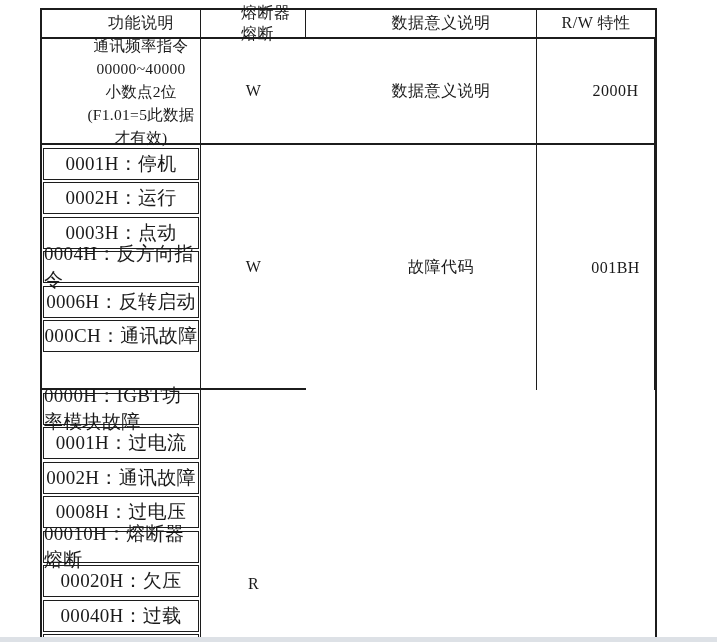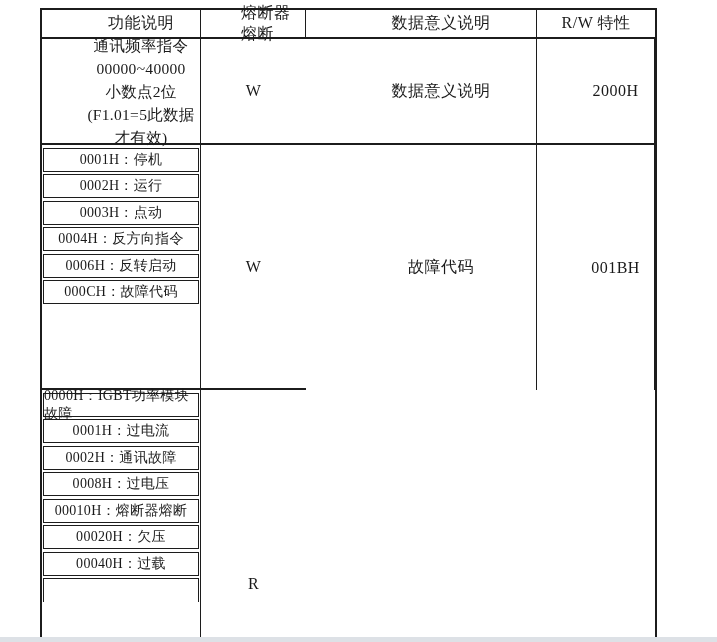--- a/index.html
+++ b/index.html
@@ -50,26 +50,26 @@
   
   .hcell { font-size: 16px; }
   
   .dcell {
     display: block;
     padding: 0;
   }
   .subbox {
     box-sizing: border-box;
     margin: 2.5px 1px 0 1px;
-    height: 24px;
+    height: 32px;
     border: 1.3px solid #1c1c1c;
     display: flex;
     align-items: center;
     justify-content: center;
-    font-size: 14px;
+    font-size: 19px;
     letter-spacing: 0.3px;
     background: #ffffff;
   }
   .subbox.partial {
     border-bottom: none;
   }
   
   .dlines {
     display: flex;
     flex-direction: column;
@@ -112,21 +112,21 @@
     <div class="cell hr c3">W</div>
 
     <div class="cell hr c0">数据意义说明</div>
     <div class="cell hr c1">2000H</div>
     <div class="cell hr c2 dcell">
       <div class="subbox">0001H：停机</div>
       <div class="subbox">0002H：运行</div>
       <div class="subbox">0003H：点动</div>
       <div class="subbox">0004H：反方向指令</div>
       <div class="subbox">0006H：反转启动</div>
-      <div class="subbox">000CH：故障代码</div>
+      <div class="subbox">000CH：通讯故障</div>
     </div>
     <div class="cell hr c3">W</div>
 
     <div class="cell c0">故障代码</div>
     <div class="cell c1">001BH</div>
     <div class="cell c2 dcell">
       <div class="subbox">0000H：IGBT功率模块故障</div>
       <div class="subbox">0001H：过电流</div>
       <div class="subbox">0002H：通讯故障</div>
       <div class="subbox">0008H：过电压</div>

